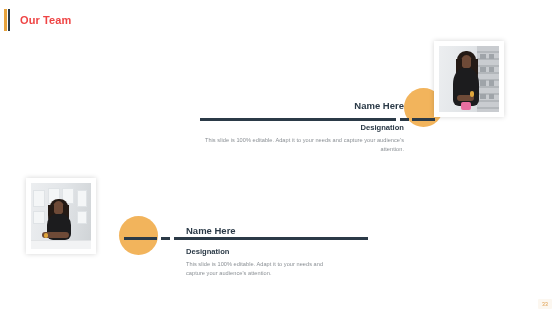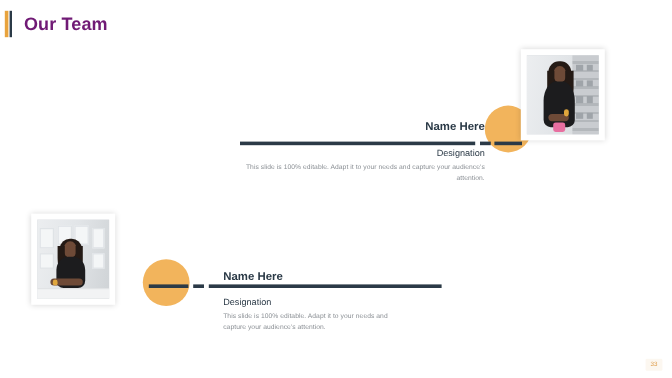--- a/index.html
+++ b/index.html
@@ -28,23 +28,23 @@
     position:absolute; left:0; top:0;
     width:2.5px; height:100%;
     background:#E8A33D;
   }
   .accent-bar .seg-navy {
     position:absolute; left:3.5px; top:0;
     width:2.5px; height:100%;
     background:#2B3A47;
   }
   .page-title {
-    font-size:15px;
+    font-size:11px;
     font-weight:bold;
-    color:#701a75;
+    color:#ef4444;
     letter-spacing:0.1px;
     white-space:nowrap;
   }
 
   
   .photo-frame {
     position:absolute;
     background:#ffffff;
     padding:5px;
     box-shadow:0 0 5px rgba(0,0,0,0.17);
@@ -117,21 +117,21 @@
 
   .name {
     font-size:9.5px;
     font-weight:bold;
     color:#2B3A47;
     line-height:12px;
   }
   #entry-1 .name { padding-right:0px; }
   .desig {
     font-size:7.6px;
-    font-weight:normal;
+    font-weight:bold;
     color:#2B3A47;
     line-height:11px;
   }
   #entry-1 .desig { margin-top:10px; }
   #entry-2 .desig { margin-top:9px; }
   .body-text {
     font-size:5.6px;
     color:#8A8F94;
     line-height:8.5px;
     margin-top:3px;

